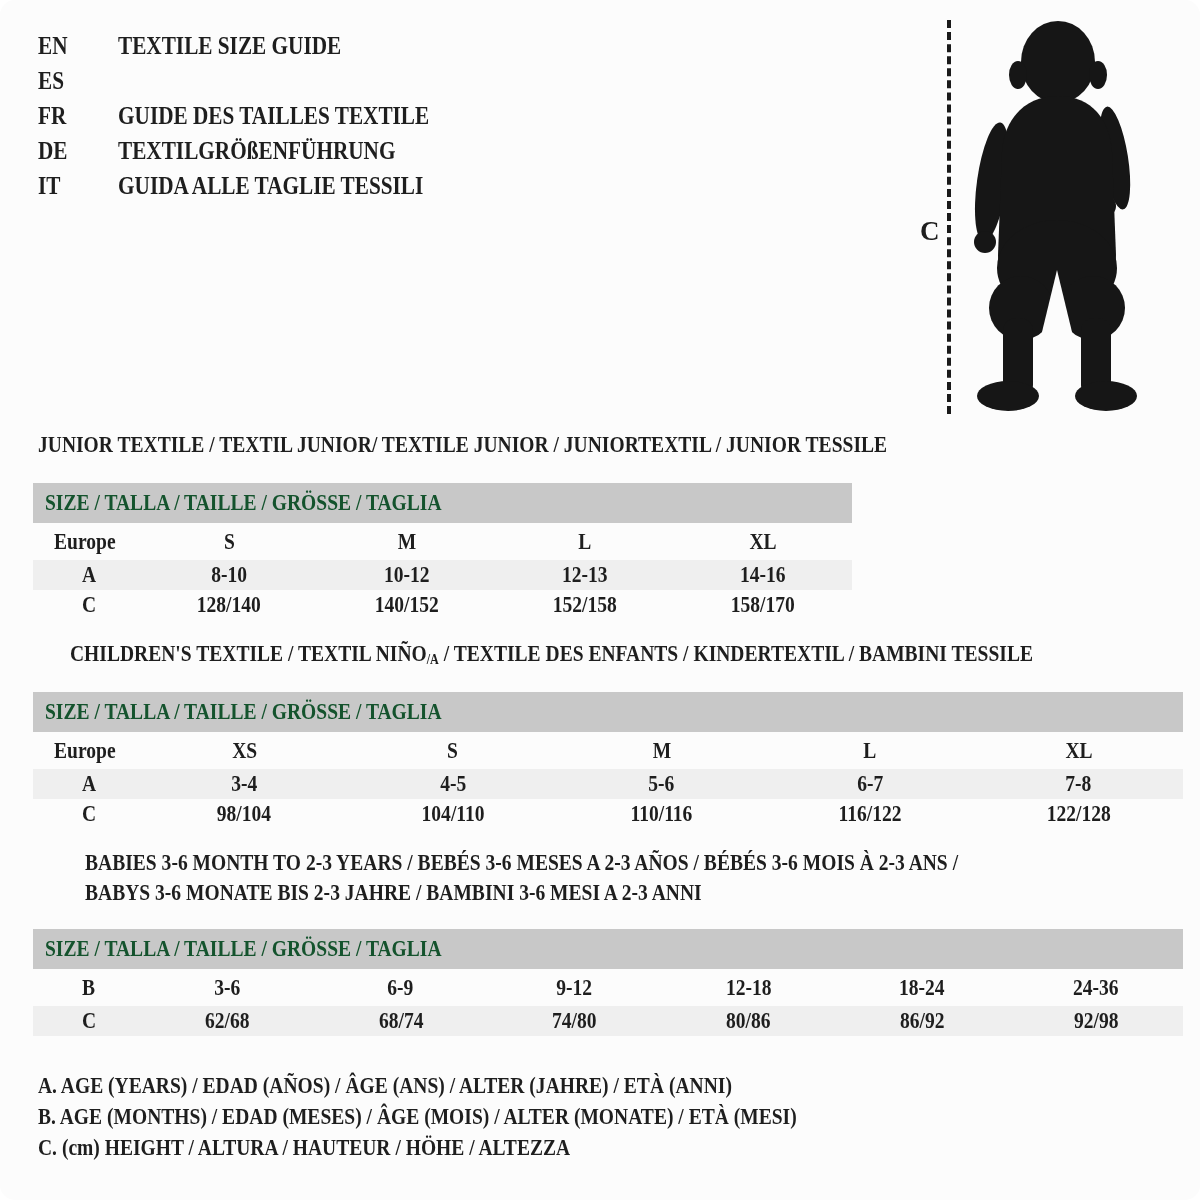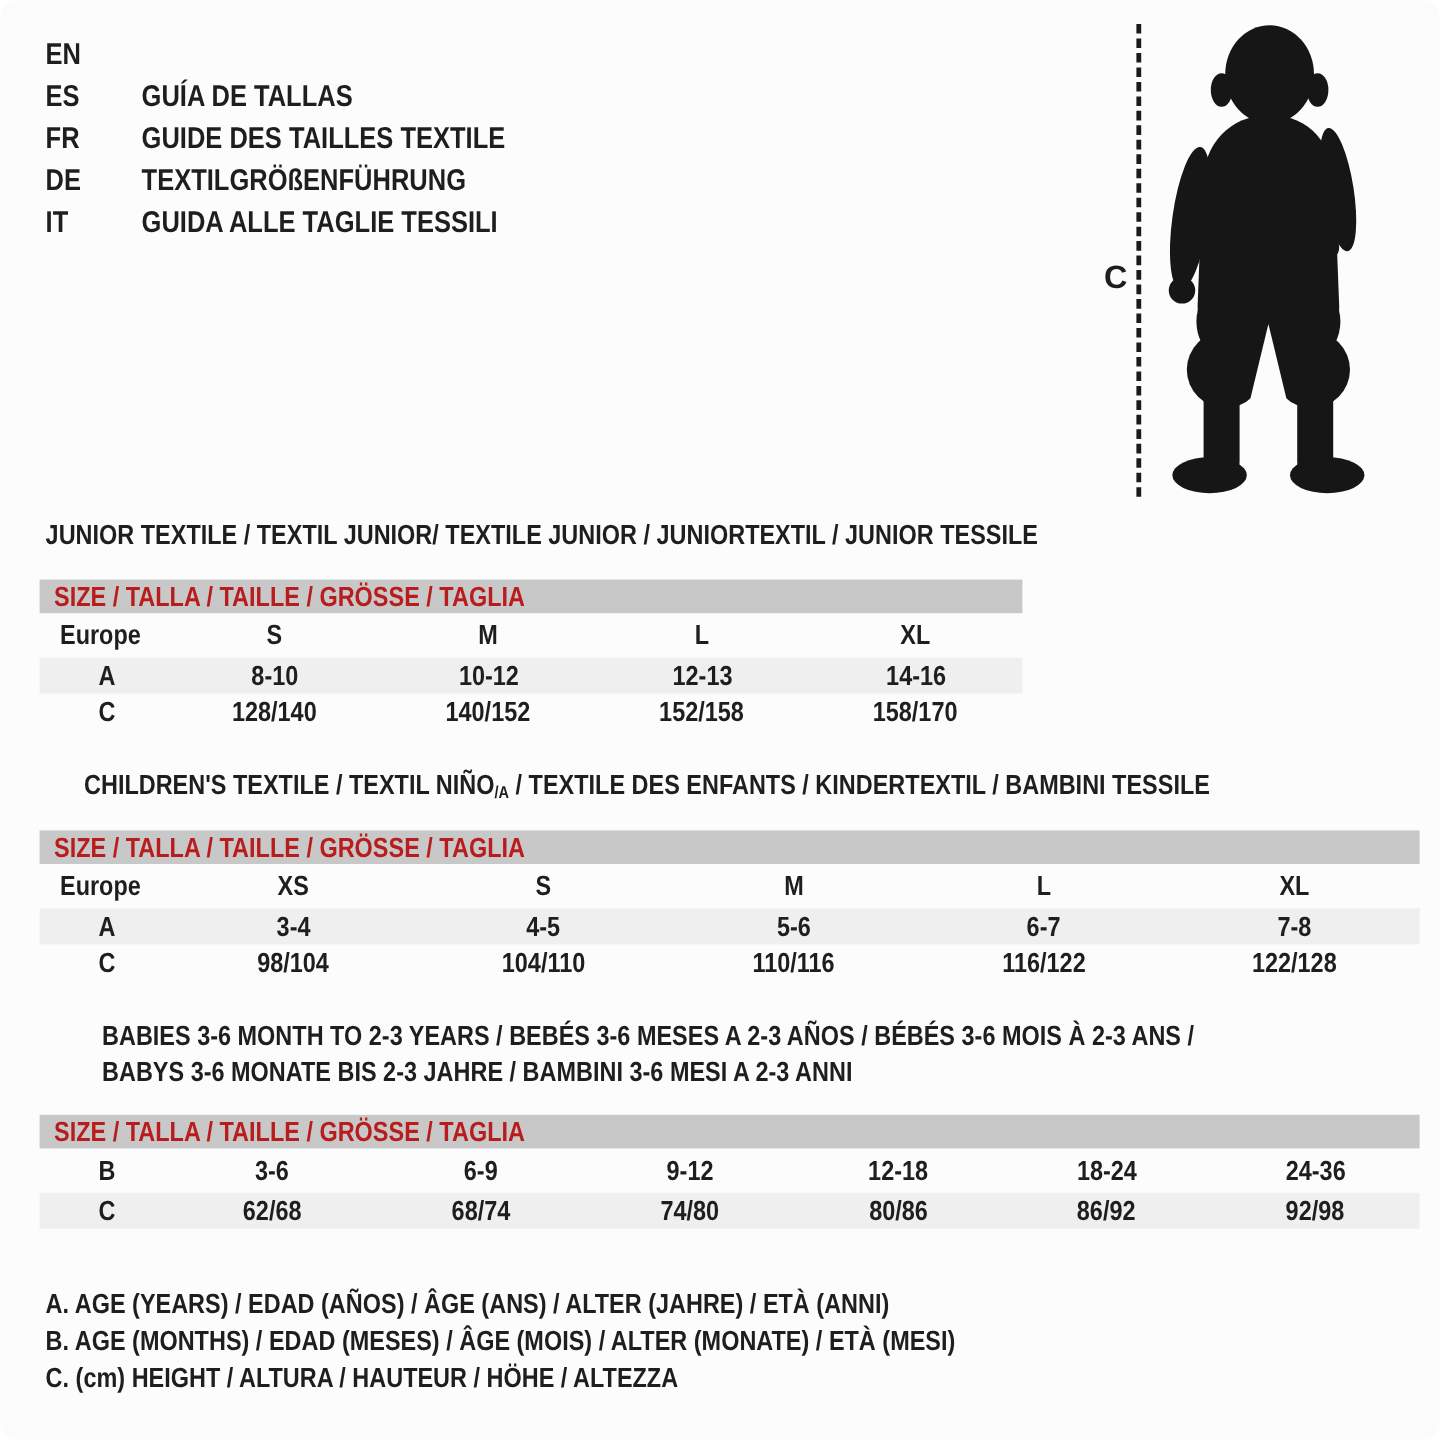--- a/index.html
+++ b/index.html
@@ -2,21 +2,21 @@
 <html><head>
 <meta charset="utf-8">
 <style>
   html, body { margin: 0; padding: 0; }
   body { background: #ffffff; }
   .canvas {
     position: relative;
     width: 1200px; height: 1200px;
     background: #fcfcfc;
     color: #1e1e1e;
-    font-family: Liberation Sans, sans-serif;
+    font-family: Liberation Serif, serif;
     overflow: hidden;
     border-radius: 15px;
   }
   
   .cl { display: inline-block; transform: scaleX(0.85); transform-origin: 0 50%; white-space: nowrap; }
   .cx { display: inline-block; transform: scaleX(0.85); transform-origin: 50% 50%; white-space: nowrap; }
 
   
   .lang-block { position: absolute; left: 38px; top: 28px; }
   .lang-row { display: flex; height: 35px; align-items: center; font-size: 25px; font-weight: bold; }
@@ -35,21 +35,21 @@
   #children-title { top: 641px; margin-left: 32px; }
   #babies-title { top: 848px; }
   .subsm { font-size: 0.62em; vertical-align: -0.22em; }
 
   
   .size-table { position: absolute; left: 33px; }
   #junior-table { top: 483px; width: 819px; }
   #children-table { top: 692px; width: 1150px; }
   #babies-table { top: 929px; width: 1150px; }
   .t-head {
-    height: 28px; background: #c8c8c8; color: #b91c1c;
+    height: 40px; background: #c8c8c8; color: #14532d;
     display: flex; align-items: center; padding-left: 12px;
     font-size: 23px; font-weight: bold;
   }
   .t-row { display: flex; align-items: center; height: 30px; font-size: 23px; font-weight: bold; }
   .t-row.first { height: 37px; }
   .t-row.shaded { background: #efefef; }
   .lbl { width: 107px; padding-left: 7px; box-sizing: border-box; text-align: center; }
   .val { flex: 1; text-align: center; }
 
   
@@ -57,24 +57,24 @@
   .legend-line { height: 31px; display: flex; }
 </style>
 </head>
 <body>
 
 <div class="canvas">
 
   <div class="lang-block">
     <div class="lang-row">
       <span class="lang-code"><span class="cl">EN</span></span>
+      <span><span class="cl">TEXTILE SIZE GUIDE</span></span>
     </div>
     <div class="lang-row">
       <span class="lang-code"><span class="cl">ES</span></span>
-      <span><span class="cl">GUÍA DE TALLAS</span></span>
     </div>
     <div class="lang-row">
       <span class="lang-code"><span class="cl">FR</span></span>
       <span><span class="cl">GUIDE DES TAILLES TEXTILE</span></span>
     </div>
     <div class="lang-row">
       <span class="lang-code"><span class="cl">DE</span></span>
       <span><span class="cl">TEXTILGRÖßENFÜHRUNG</span></span>
     </div>
     <div class="lang-row">

